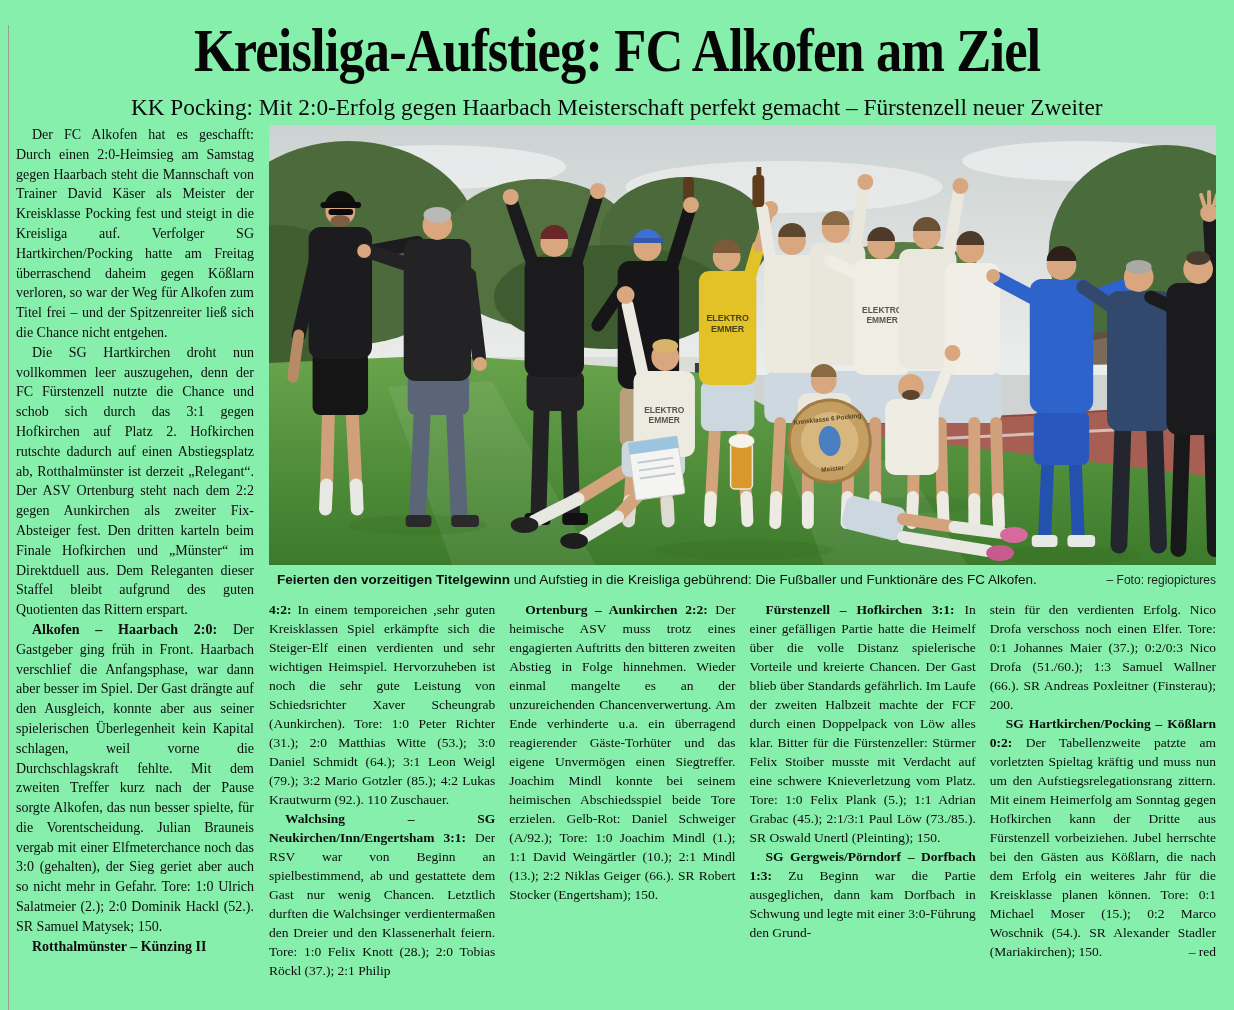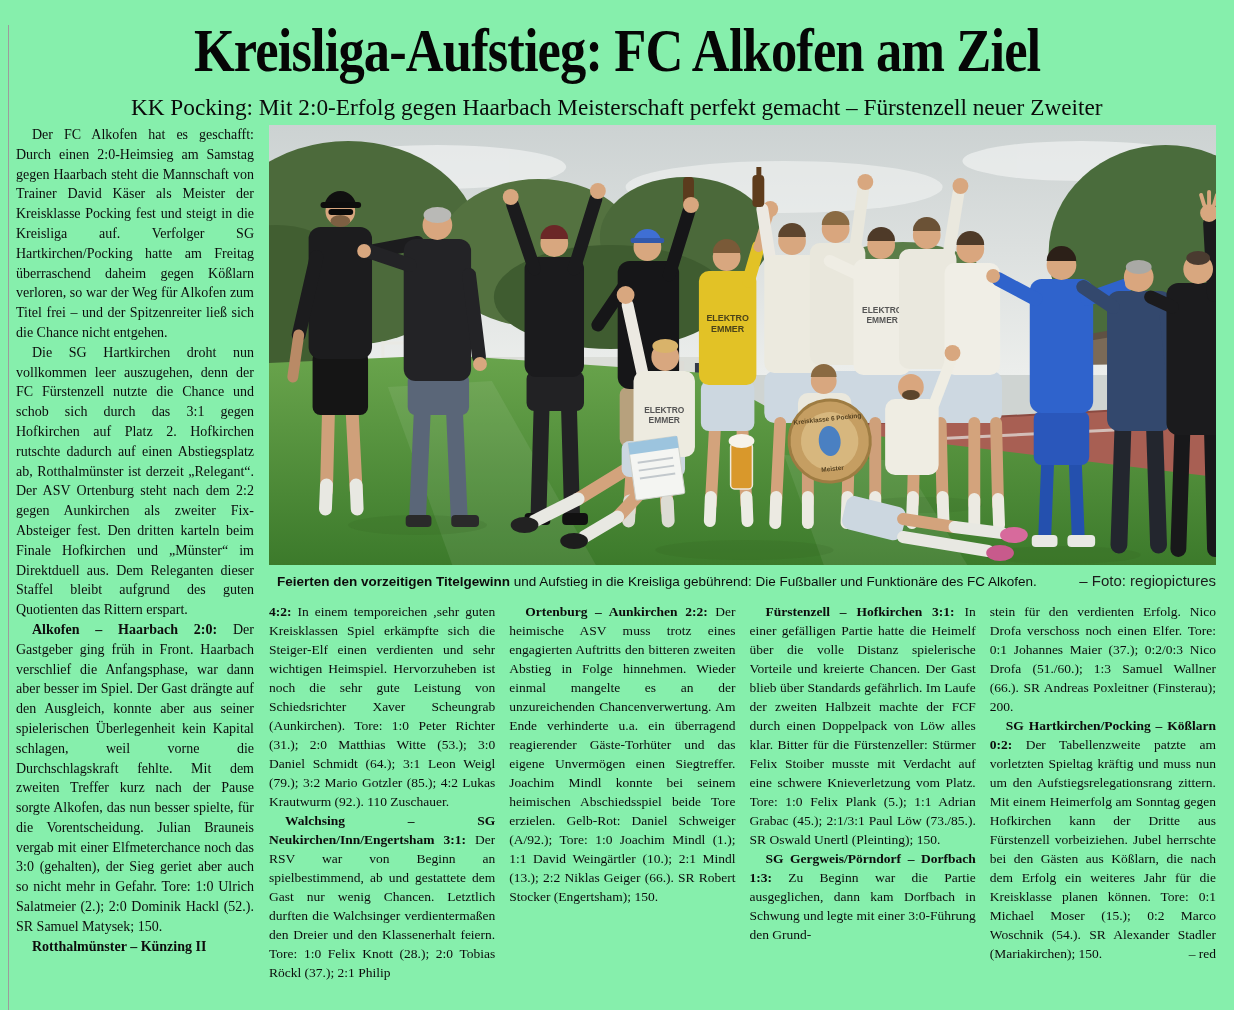--- a/index.html
+++ b/index.html
@@ -13,21 +13,21 @@
             transform:scaleX(.99);transform-origin:center;color:#0a0a0a;}
   .content{position:absolute;left:16px;right:18px;top:125px;bottom:6px;display:flex;gap:15px;}
   .col-first{flex:0 0 238px;width:238px;overflow:hidden;}
   .right-area{flex:1;display:flex;flex-direction:column;min-width:0;}
   .photo-wrap{height:440px;background:#cfd4d2;overflow:hidden;}
   .photo-wrap svg{display:block;width:100%;height:100%;}
   .caption-row{display:flex;align-items:baseline;margin-top:7px;
                font-family:"Liberation Sans","DejaVu Sans",sans-serif;font-size:13.5px;white-space:nowrap;}
   .cap-main{flex:1;overflow:hidden;}
   .cap-lead{font-weight:700;padding-left:8px;}
-  .credit{margin-left:4px;font-size:15px;color:#1c1c1c;}
+  .credit{margin-left:4px;font-size:12px;color:#1c1c1c;}
   .cols4{display:flex;gap:14px;margin-top:13px;flex:1;overflow:hidden;}
   .tcol{flex:1;min-width:0;overflow:hidden;}
   .para{margin:0;text-align:justify;text-indent:16px;}
   .para.cont{text-indent:0;}
   .col-first .para{font-size:14px;line-height:19.8px;}
   .cols4 .para{font-size:13.5px;line-height:19px;}
   .lead{font-weight:700;}
   .sig{float:right;font-weight:400;}
 </style>
 </head>

